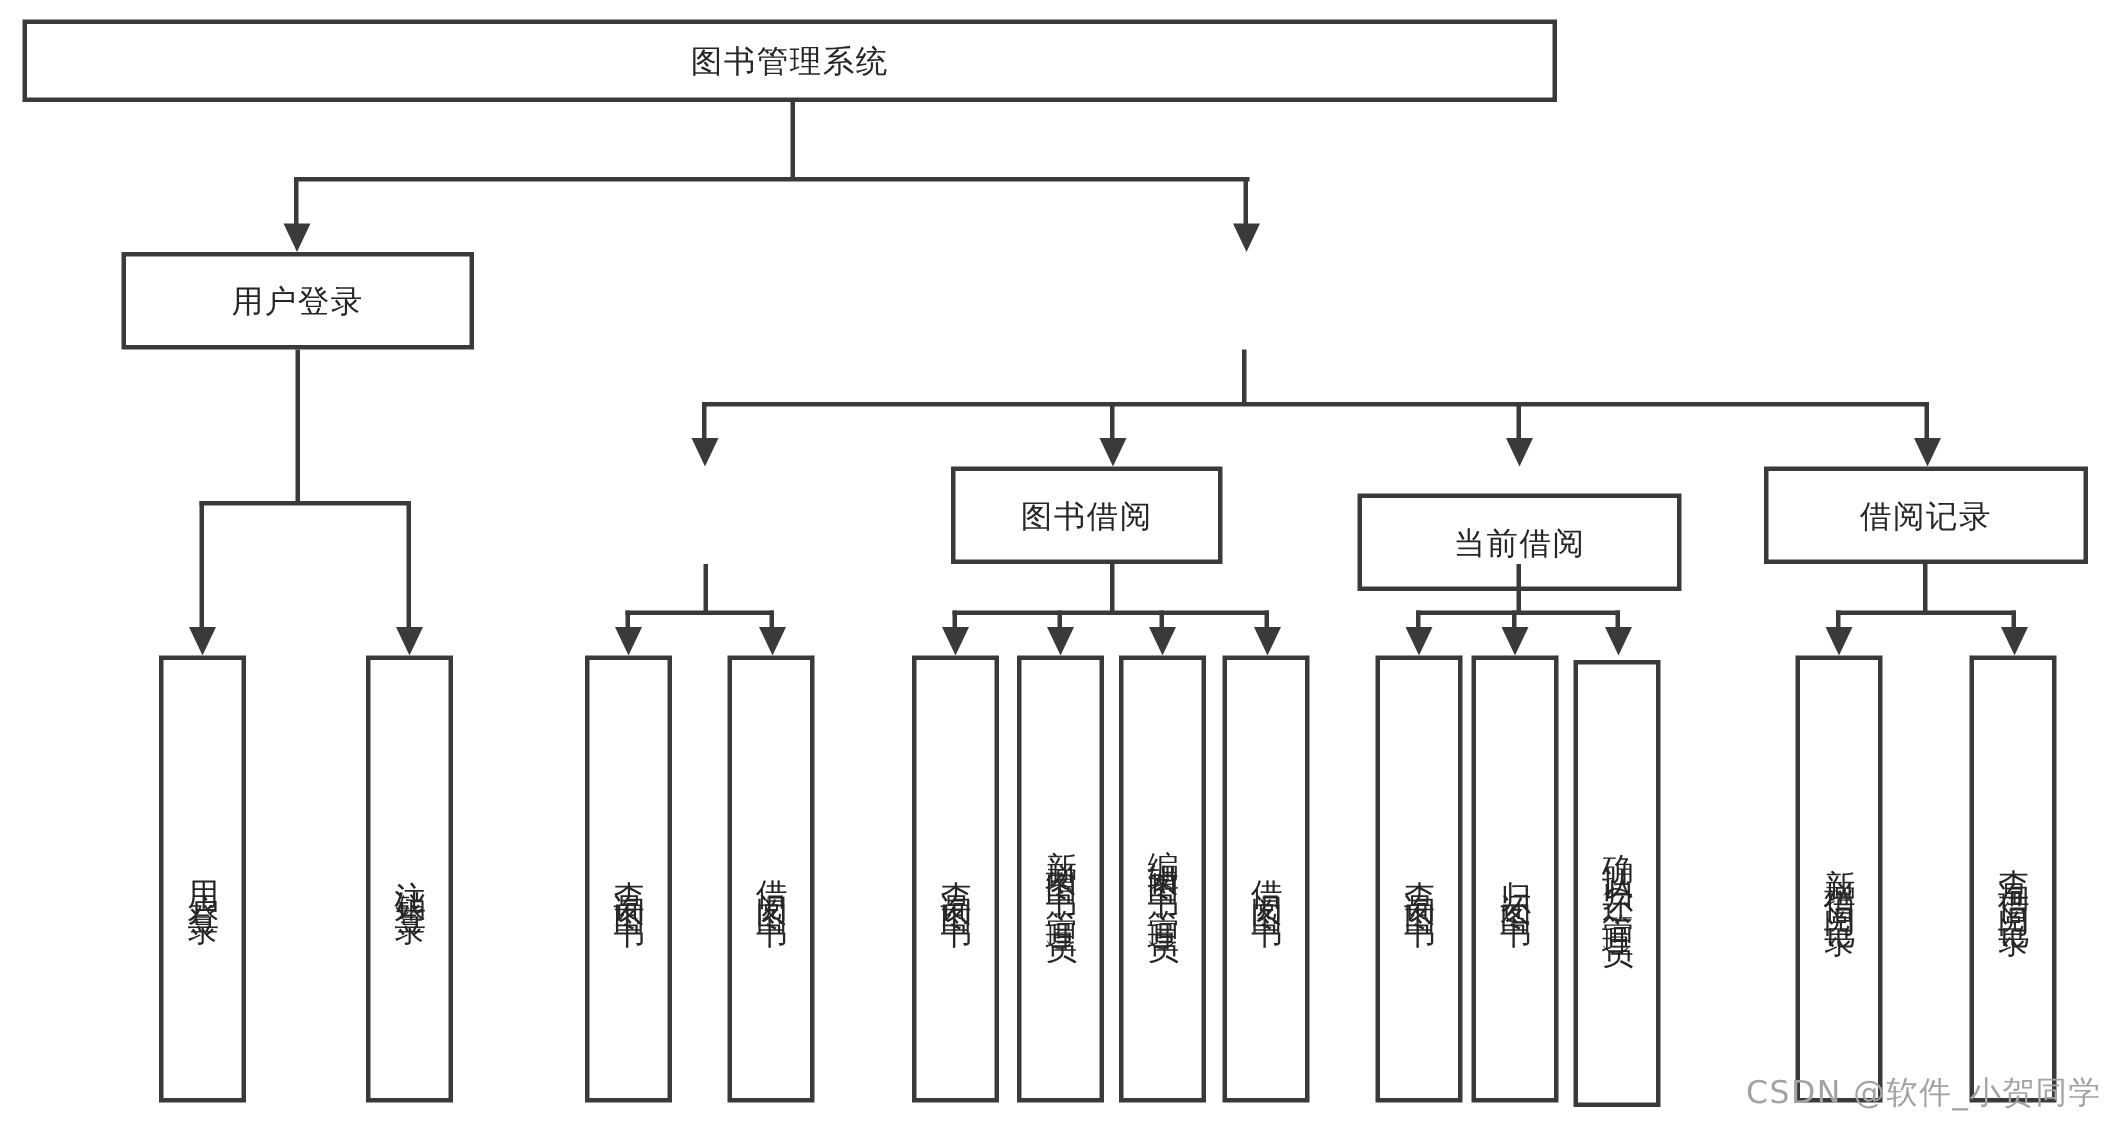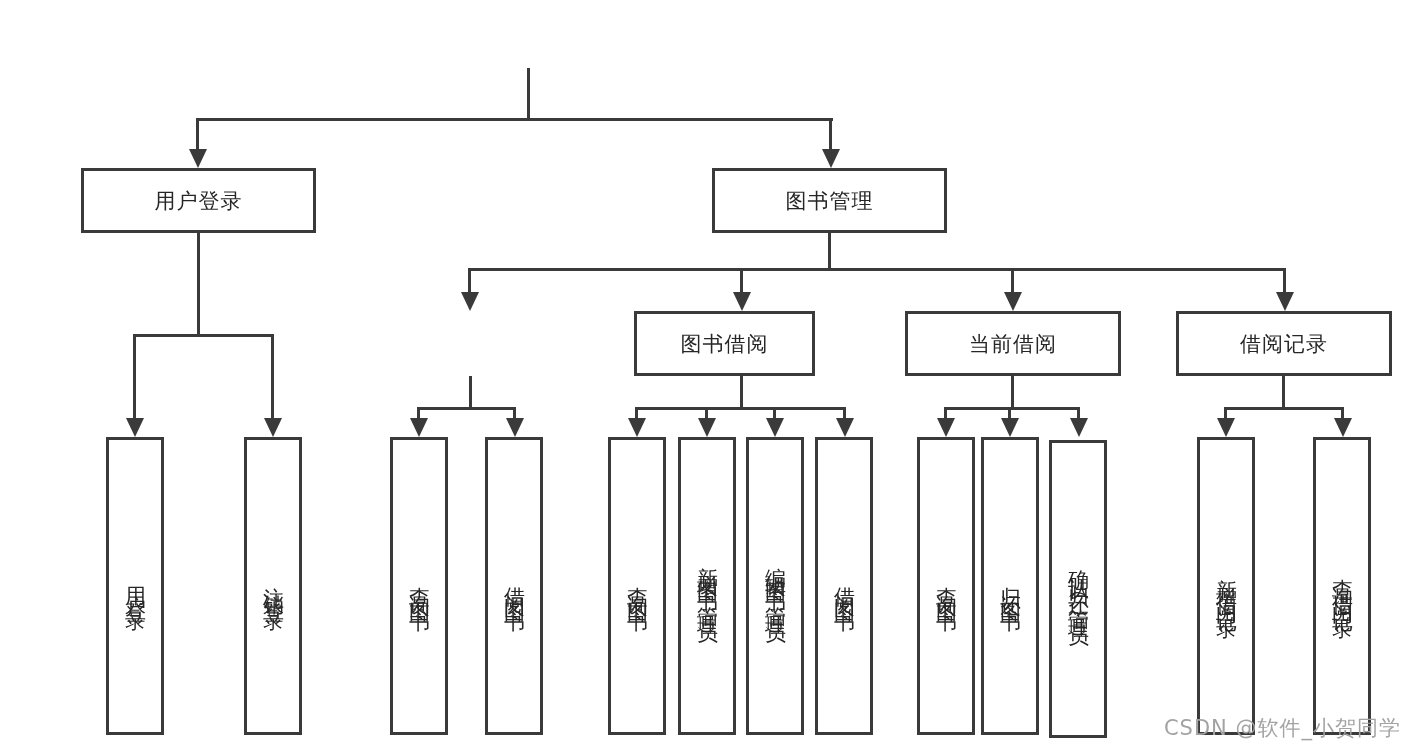--- a/index.html
+++ b/index.html
@@ -57,51 +57,51 @@
     color: #a3a3a3;
     letter-spacing: 1px;
     z-index: 10;
   }
 </style>
 </head>
 <body>
 
 <div class="canvas">
 
+  <div class="node" style="left:15px; top:13px; width:1023px; height:55px;">图书管理系统</div>
 
   <div class="vline" style="left:527px; top:68px; height:52px;"></div>
   <div class="hline" style="left:196px; top:118px; width:637px;"></div>
   <div class="vline" style="left:196px; top:118px; height:34px;"></div>
   <div class="arrow-down" style="left:189px; top:149px;"></div>
   <div class="vline" style="left:829px; top:118px; height:34px;"></div>
   <div class="arrow-down" style="left:822px; top:149px;"></div>
 
   <div class="node" style="left:81px; top:168px; width:235px; height:65px;">用户登录</div>
-  <div class="node" style="left:712px; top:168px; width:235px; height:65px;">图书管理</div>
 
   <div class="vline" style="left:197px; top:233px; height:103px;"></div>
   <div class="hline" style="left:133px; top:334px; width:141px;"></div>
   <div class="vline" style="left:133px; top:334px; height:86px;"></div>
   <div class="arrow-down" style="left:126px; top:418px;"></div>
   <div class="vline" style="left:271px; top:334px; height:86px;"></div>
   <div class="arrow-down" style="left:264px; top:418px;"></div>
 
   <div class="vline" style="left:828px; top:233px; height:37px;"></div>
   <div class="hline" style="left:468px; top:268px; width:818px;"></div>
   <div class="vline" style="left:468px; top:268px; height:28px;"></div>
   <div class="arrow-down" style="left:461px; top:292px;"></div>
   <div class="vline" style="left:740px; top:268px; height:28px;"></div>
   <div class="arrow-down" style="left:733px; top:292px;"></div>
   <div class="vline" style="left:1011px; top:268px; height:28px;"></div>
   <div class="arrow-down" style="left:1004px; top:292px;"></div>
   <div class="vline" style="left:1283px; top:268px; height:28px;"></div>
   <div class="arrow-down" style="left:1276px; top:292px;"></div>
 
   <div class="node" style="left:634px; top:311px; width:181px; height:65px;">图书借阅</div>
-  <div class="node" style="left:905px; top:311px; width:216px; height:65px;text-align:right;">当前借阅</div>
+  <div class="node" style="left:905px; top:329px; width:216px; height:65px;text-align:right;">当前借阅</div>
   <div class="node" style="left:1176px; top:311px; width:216px; height:65px;">借阅记录</div>
 
   <div class="vline" style="left:469px; top:376px; height:33px;"></div>
   <div class="hline" style="left:417px; top:407px; width:99px;"></div>
   <div class="vline" style="left:417px; top:407px; height:13px;"></div>
   <div class="arrow-down" style="left:410px; top:418px;"></div>
   <div class="vline" style="left:513px; top:407px; height:13px;"></div>
   <div class="arrow-down" style="left:506px; top:418px;"></div>
 
   <div class="vline" style="left:740px; top:376px; height:33px;"></div>

